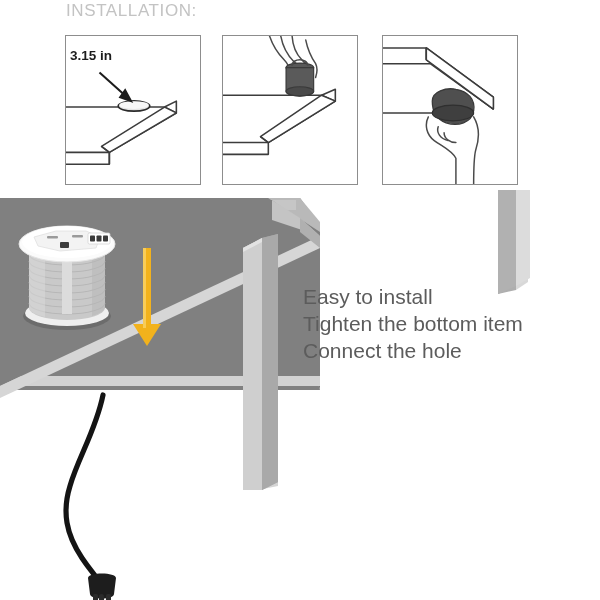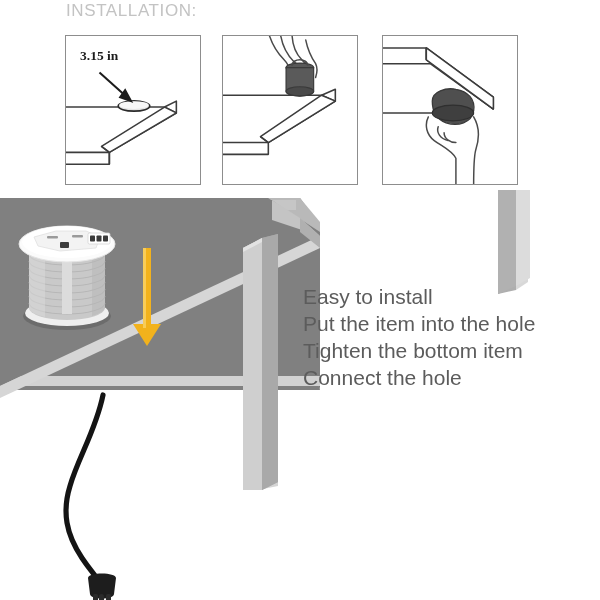--- a/index.html
+++ b/index.html
@@ -42,26 +42,26 @@
     overflow: hidden;
   }
   #step-panel-1 { left: 65px; }
   #step-panel-2 { left: 222px; }
   #step-panel-3 { left: 382px; }
 
   .panel-svg { display: block; width: 100%; height: 100%; }
 
   .dim-label {
     position: absolute;
-    left: 14px;
+    left: 4px;
     top: 12px;
     font-size: 13.5px;
     font-weight: bold;
     color: #1c1c1c;
-    font-family: Liberation Serif, serif;
+    font-family: Liberation Sans, sans-serif;
     white-space: nowrap;
   }
 
   
   #scene {
     position: absolute;
     left: 0;
     top: 190px;
     width: 600px;
     height: 410px;
@@ -343,18 +343,17 @@
 
       <g>
         <polygon points="498,0 516,-6 516,96 498,104" fill="#b1b1b1"></polygon>
         <polygon points="516,-6 530,-12 530,88 516,96" fill="#dcdcdc"></polygon>
       </g>
     </svg>
   </div>
 
   <div id="feature-text">
     <div class="feature-line">Easy to install</div>
-    <div class="feature-line">Put the item into the hole</div>
     <div class="feature-line">Tighten the bottom item</div>
     <div class="feature-line">Connect the hole</div>
   </div>
 
 </div>
 
 </body></html>

